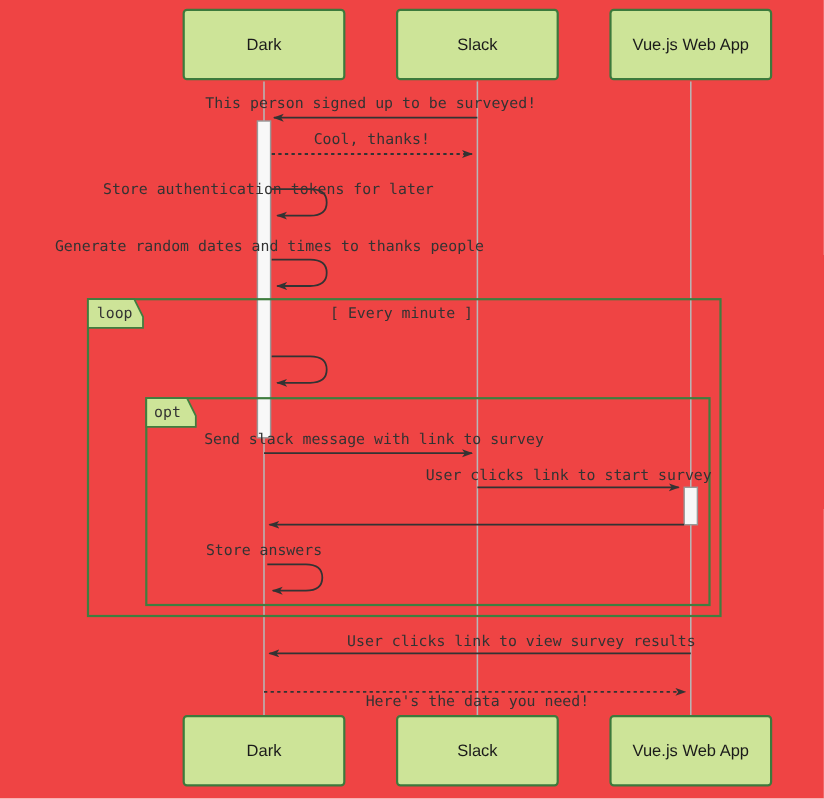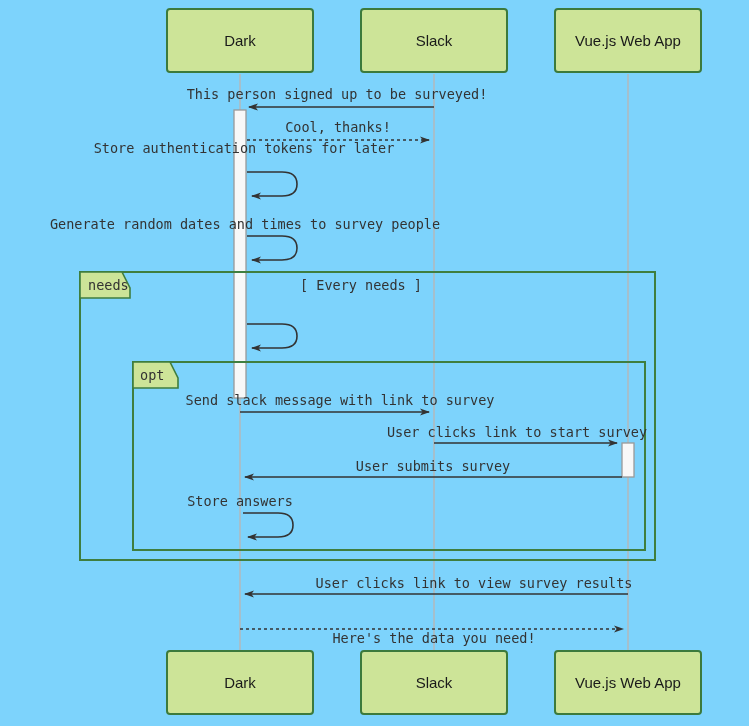--- a/index.html
+++ b/index.html
@@ -5,21 +5,21 @@
 <style>
   html, body {
     margin: 0;
     padding: 0;
     background: #ffffff;
   }
   #root {
     position: relative;
     width: 749px;
     height: 726px;
-    background: #7dd3fc;
+    background: #ef4444;
     overflow: hidden;
     font-family: "Liberation Sans", sans-serif;
   }
   #svg-layer {
     position: absolute;
     left: 0;
     top: 0;
     width: 749px;
     height: 726px;
   }
@@ -138,29 +138,28 @@
   <div class="actor-box" style="left:166px; top:650px; width:148px; height:65px;">
     <span class="actor-label">Dark</span>
   </div>
   <div class="actor-box" style="left:360px; top:650px; width:148px; height:65px;">
     <span class="actor-label">Slack</span>
   </div>
   <div class="actor-box" style="left:554px; top:650px; width:148px; height:65px;">
     <span class="actor-label">Vue.js Web App</span>
   </div>
 
-  <span class="frame-tag-text" style="left:88px; top:277px;">needs</span>
-  <span class="frame-title-text" style="left:300px; top:277px;">[ Every needs ]</span>
+  <span class="frame-tag-text" style="left:88px; top:277px;">loop</span>
+  <span class="frame-title-text" style="left:300px; top:277px;">[ Every minute ]</span>
 
   <span class="frame-tag-text" style="left:140px; top:367px;">opt</span>
 
   <span class="msg-label" style="left:337px; top:86px;">This person signed up to be surveyed!</span>
   <span class="msg-label" style="left:338px; top:119px;">Cool, thanks!</span>
-  <span class="msg-label" style="left:244px; top:140px;">Store authentication tokens for later</span>
-  <span class="msg-label" style="left:245px; top:216px;">Generate random dates and times to survey people</span>
+  <span class="msg-label" style="left:244px; top:164px;">Store authentication tokens for later</span>
+  <span class="msg-label" style="left:245px; top:216px;">Generate random dates and times to thanks people</span>
   <span class="msg-label" style="left:340px; top:392px;">Send slack message with link to survey</span>
   <span class="msg-label" style="left:517px; top:424px;">User clicks link to start survey</span>
-  <span class="msg-label" style="left:433px; top:458px;">User submits survey</span>
   <span class="msg-label" style="left:240px; top:493px;">Store answers</span>
   <span class="msg-label" style="left:434px; top:575px;margin-left:40px;">User clicks link to view survey results</span>
   <span class="msg-label" style="left:434px; top:610px;margin-top:20px;">Here's the data you need!</span>
 
 </div>
 
 </body></html>

